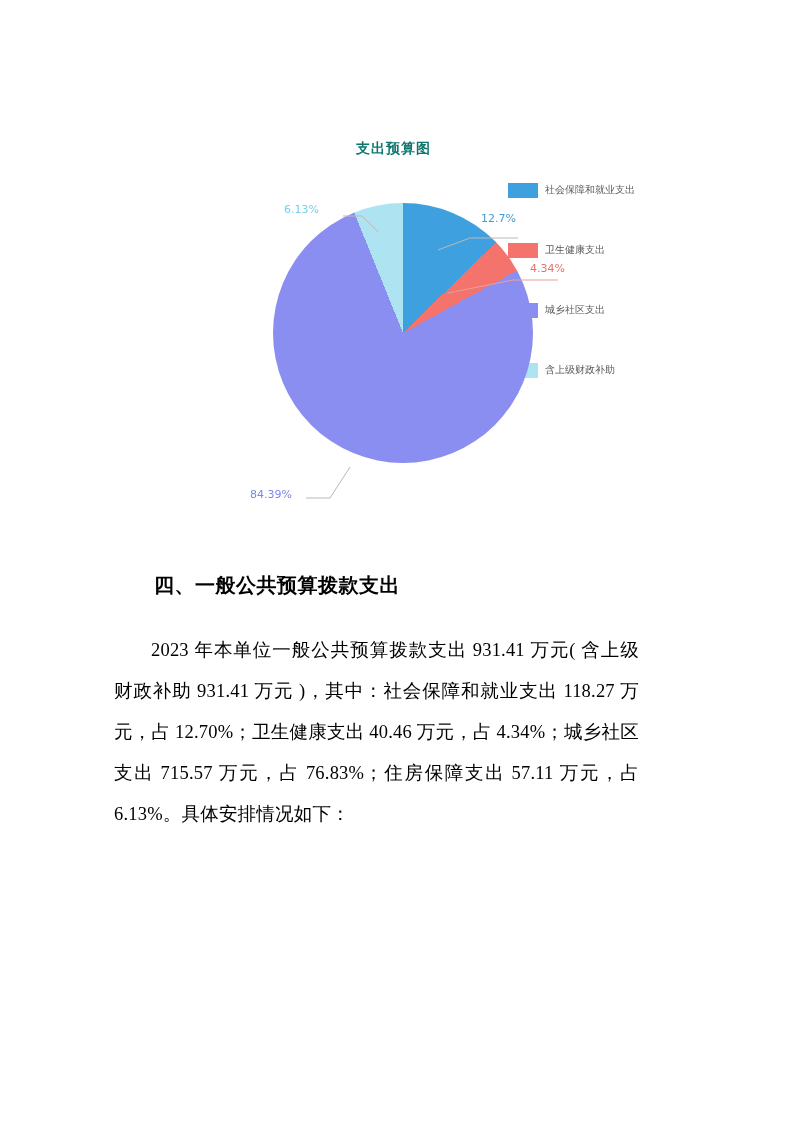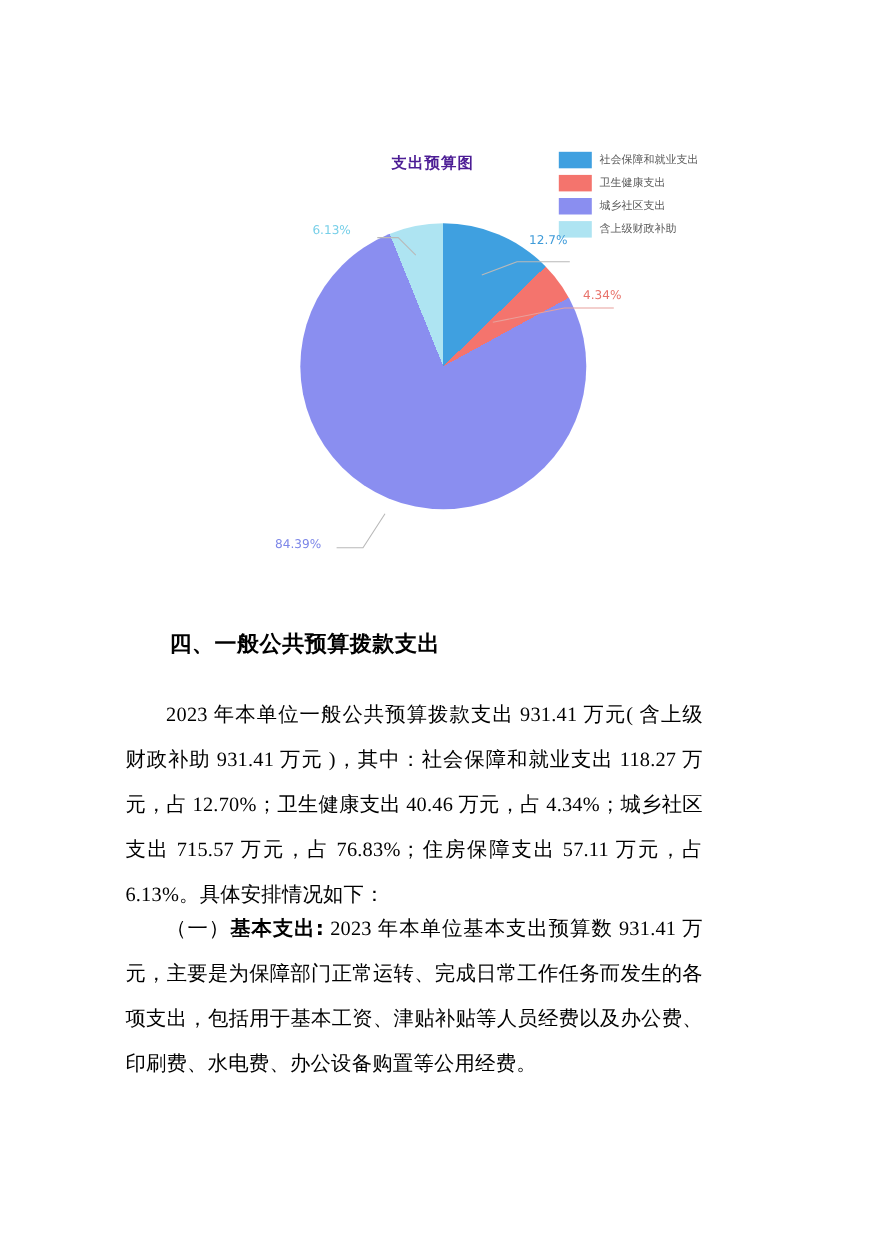--- a/index.html
+++ b/index.html
@@ -31,33 +31,35 @@
     width: 560px;
     height: 420px;
   }
   .chart-title {
     position: absolute;
     left: 238px;
     top: 20px;
     font-family: "DejaVu Sans", "Liberation Sans", sans-serif;
     font-size: 14px;
     font-weight: bold;
-    color: #4c1d95;
+    color: #0f766e;
     letter-spacing: 1px;
   }
   .legend {
     position: absolute;
     left: 390px;
     top: 18px;
     width: 170px;
   }
   .legend-item {
     display: flex;
+    align-items: center;
     margin-bottom: 5px;
     height: 16px;
+    margin-top: 44px;
   }
   .legend-swatch {
     width: 30px;
     height: 15px;
     margin-right: 7px;
     flex: 0 0 auto;
   }
   .legend-label {
     font-family: "DejaVu Sans", "Liberation Sans", sans-serif;
     font-size: 10px;
@@ -167,17 +169,14 @@
     <div class="pct pct-3">84.39%</div>
     <div class="pct pct-4">6.13%</div>
   </div>
 
   <div class="heading">四、一般公共预算拨款支出</div>
 
   <div class="para para-1">
     <p>2023 年本单位一般公共预算拨款支出 931.41 万元( 含上级财政补助 931.41 万元 )，其中：社会保障和就业支出 118.27 万元，占 12.70%；卫生健康支出 40.46 万元，占 4.34%；城乡社区支出 715.57 万元，占 76.83%；住房保障支出 57.11 万元，占 6.13%。具体安排情况如下：</p>
   </div>
 
-  <div class="para para-2">
-    <p><span style="text-indent:0;"><span>（一）</span><span class="bold-inline">基本支出:</span><span> 2023 年本单位基本支出预算数 931.41 万元，主要是为保障部门正常运转、完成日常工作任务而发生的各项支出，包括用于基本工资、津贴补贴等人员经费以及办公费、印刷费、水电费、办公设备购置等公用经费。</span></span></p>
-  </div>
 
 </div>
 
 </body></html>

